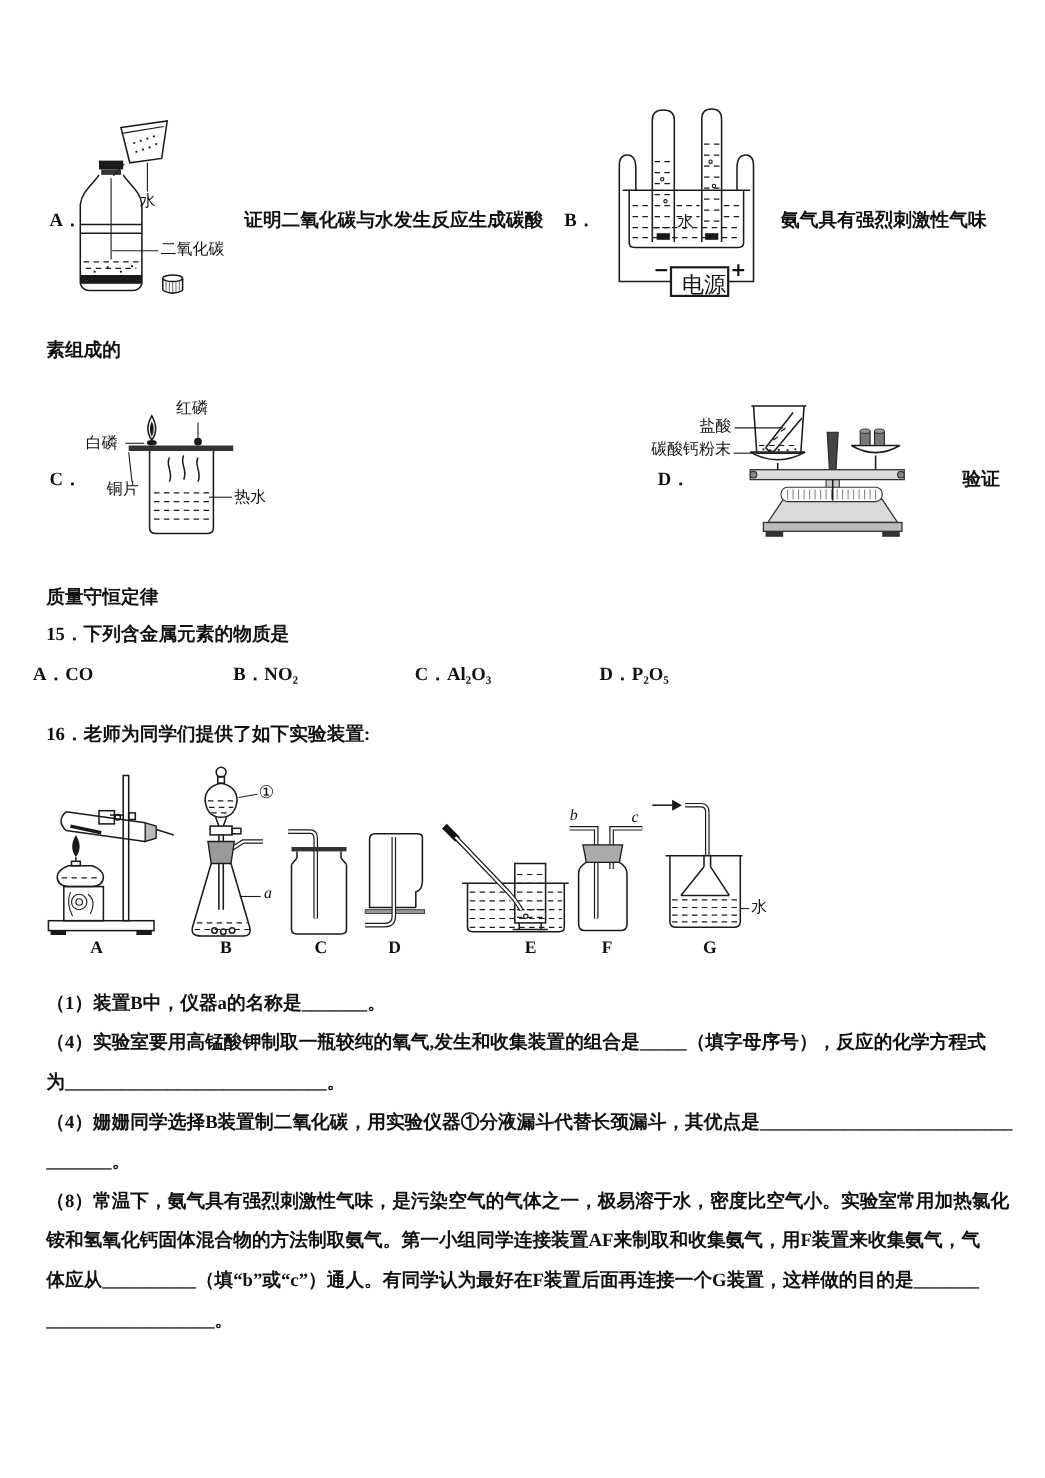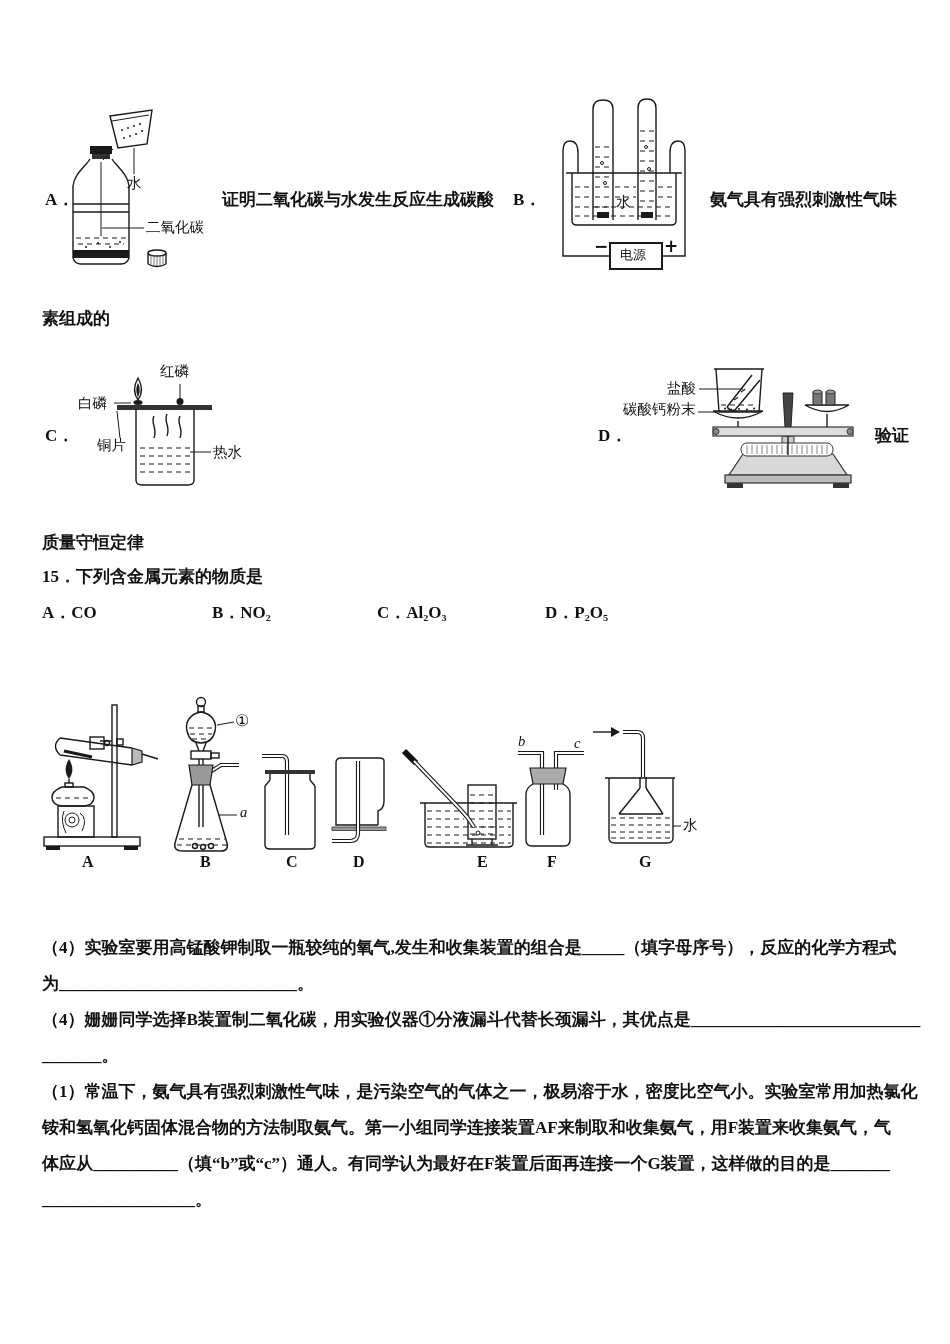--- a/index.html
+++ b/index.html
@@ -76,21 +76,21 @@
         <circle cx="65" cy="88" r="1.5" class="thin"></circle>
       <circle cx="106" cy="52" r="1.5" class="thin"></circle>
         <circle cx="109" cy="74" r="1.5" class="thin"></circle>
       <rect x="57" y="117" width="12" height="6" class="fillD"></rect>
       <rect x="101" y="117" width="12" height="6" class="fillD"></rect>
       <rect x="70" y="148" width="52" height="26" fill="#fff" stroke="#1a1a1a" stroke-width="2"></rect>
     </svg>
     <span class="abs dl" style="left:76px;top:100px">水</span>
     <span class="abs sign" style="left:54px;top:141px">−</span>
     <span class="abs sign" style="left:124px;top:141px">+</span>
-    <span class="abs dl" style="left:80px;top:153px;font-size:13px">电源</span>
+    <span class="abs dl" style="left:80px;top:153px;font-size:20px">电源</span>
   </div>
   <span class="abs t" style="left:513px;top:188px">B．</span>
   <span class="abs t" style="left:710px;top:188px">氨气具有强烈刺激性气味</span>
   <span class="abs t" style="left:42px;top:307px">素组成的</span>
 
   <div class="abs" style="left:70px;top:360px;width:195px;height:135px">
     <svg width="195" height="135" viewBox="0 0 195 135">
       <path class="ln" d="M66,50 V120 Q66,125 72,125 H118 Q124,125 124,120 V50"></path>
       <path class="dash" d="M70,88 H120 M70,96 H120 M70,104 H120 M70,112 H120"></path>
       <path class="ln" d="M84,56 C80,64 88,68 84,78 M97,54 C93,62 101,66 97,76 M110,56 C106,64 114,68 110,78" stroke-width="1.1"></path>
@@ -104,21 +104,21 @@
       <path class="thin" d="M50,78 L47,51"></path>
       <path class="thin" d="M120,92 H141"></path>
     </svg>
     <span class="abs dl" style="left:90px;top:4px">红磷</span>
     <span class="abs dl" style="left:8px;top:36px">白磷</span>
     <span class="abs dl" style="left:27px;top:78px">铜片</span>
     <span class="abs dl" style="left:143px;top:85px">热水</span>
   </div>
   <span class="abs t" style="left:45px;top:424px">C．</span>
 
-  <div class="abs" style="left:615px;top:355px;width:250px;height:140px">
+  <div class="abs" style="left:584px;top:355px;width:250px;height:140px">
     <svg width="250" height="140" viewBox="0 0 250 140">
       <path d="M128,99 L218,99 L232,120 H114 Z" fill="#d9d9d9" stroke="#333" stroke-width="1.2"></path>
       <rect x="110" y="120" width="126" height="8" fill="#bbb" stroke="#333" stroke-width="1.2"></rect>
       <rect x="112" y="128" width="16" height="5" fill="#333"></rect>
       <rect x="218" y="128" width="16" height="5" fill="#333"></rect>
       <path d="M168,38 H178 L176,72 H170 Z" fill="#444" stroke="#222"></path>
       <rect x="167" y="81" width="12" height="18" fill="#ccc" stroke="#333"></rect>
       <rect x="98" y="72" width="140" height="9" fill="#ddd" stroke="#333" stroke-width="1.2"></rect>
       <circle cx="101" cy="76.5" r="3" fill="#888" stroke="#333"></circle>
       <circle cx="235" cy="76.5" r="3" fill="#888" stroke="#333"></circle>
@@ -145,25 +145,26 @@
       <path class="thin" d="M83,57 H104"></path>
     </svg>
     <span class="abs dl" style="left:52px;top:26px">盐酸</span>
     <span class="abs dl" style="left:8px;top:47px">碳酸钙粉末</span>
   </div>
   <span class="abs t" style="left:598px;top:424px">D．</span>
   <span class="abs t" style="left:875px;top:424px">验证</span>
   <span class="abs t" style="left:42px;top:531px">质量守恒定律</span>
 
   <span class="abs t" style="left:42px;top:565px">15．下列含金属元素的物质是</span>
-  <span class="abs t" style="left:42px;top:601px">A．CO</span>
+  <span class="abs t" style="left:30px;top:601px">A．CO</span>
   <span class="abs t" style="left:212px;top:601px">B．NO₂</span>
   <span class="abs t" style="left:377px;top:601px">C．Al₂O₃</span>
   <span class="abs t" style="left:545px;top:601px">D．P₂O₅</span>
 
+  <span class="abs t" style="left:42px;top:656px">16．老师为同学们提供了如下实验装置:</span>
 
   <div class="abs" style="left:40px;top:695px;width:700px;height:185px">
 
     <div class="abs" style="left:0;top:0;width:122px;height:165px">
       <svg width="122" height="165" viewBox="0 0 122 165">
         <rect x="4" y="142" width="96" height="9" class="ln" fill="#fff"></rect>
         <rect x="6" y="151" width="14" height="4" class="fillD"></rect>
         <rect x="84" y="151" width="14" height="4" class="fillD"></rect>
         <rect x="72" y="10" width="5" height="132" class="ln" fill="#eee"></rect>
         <path class="ln" d="M60,46 H72"></path>
@@ -276,22 +277,23 @@
 
     <span class="abs devletter" style="left:42px;top:158px">A</span>
     <span class="abs devletter" style="left:160px;top:158px">B</span>
     <span class="abs devletter" style="left:246px;top:158px">C</span>
     <span class="abs devletter" style="left:313px;top:158px">D</span>
     <span class="abs devletter" style="left:437px;top:158px">E</span>
     <span class="abs devletter" style="left:507px;top:158px">F</span>
     <span class="abs devletter" style="left:599px;top:158px">G</span>
   </div>
 
+  <span class="abs t" style="left:42px;top:900px">（1）装置B中，仪器a的名称是_______。</span>
   <span class="abs t" style="left:42px;top:936px">（4）实验室要用高锰酸钾制取一瓶较纯的氧气,发生和收集装置的组合是_____（填字母序号），反应的化学方程式</span>
   <span class="abs t" style="left:42px;top:972px">为____________________________。</span>
   <span class="abs t" style="left:42px;top:1008px">（4）姗姗同学选择B装置制二氧化碳，用实验仪器①分液漏斗代替长颈漏斗，其优点是___________________________</span>
   <span class="abs t" style="left:42px;top:1044px">_______。</span>
-  <span class="abs t" style="left:42px;top:1080px">（1）常温下，氨气具有强烈刺激性气味，是污染空气的气体之一，极易溶于水，密度比空气小。实验室常用加热氯化</span>
+  <span class="abs t" style="left:42px;top:1080px">（8）常温下，氨气具有强烈刺激性气味，是污染空气的气体之一，极易溶于水，密度比空气小。实验室常用加热氯化</span>
   <span class="abs t" style="left:42px;top:1152px">体应从__________（填“b”或“c”）通人。有同学认为最好在F装置后面再连接一个G装置，这样做的目的是_______</span>
   <span class="abs t" style="left:42px;top:1116px">铵和氢氧化钙固体混合物的方法制取氨气。第一小组同学连接装置AF来制取和收集氨气，用F装置来收集氨气，气</span>
   <span class="abs t" style="left:42px;top:1188px">__________________。</span>
 
 </div>
 
 </body></html>

